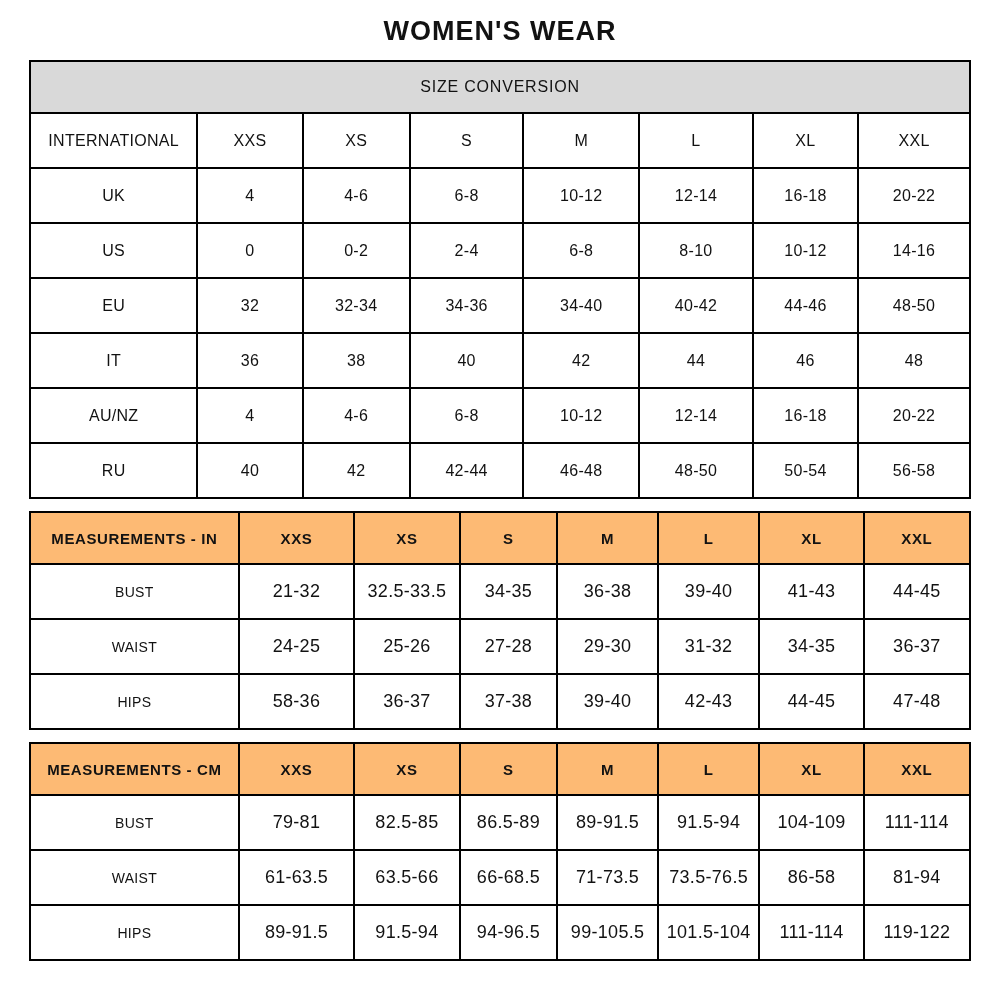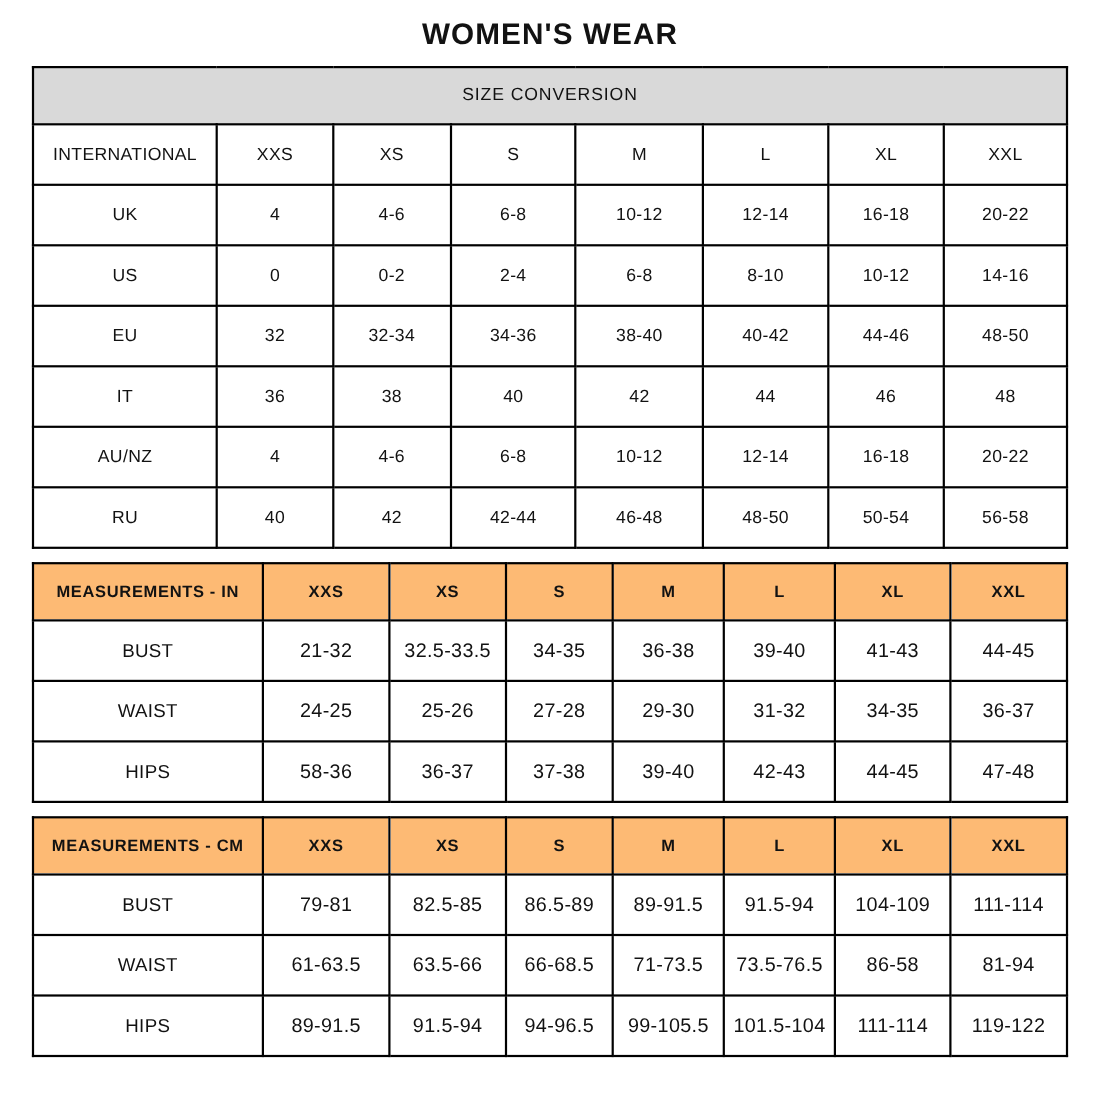--- a/index.html
+++ b/index.html
@@ -44,21 +44,21 @@
   }
   .m-table { margin-top: 12px; }
   .m-table .head td {
     background: #fdba74;
     font-weight: 700;
     font-size: 15px;
     letter-spacing: 0.6px;
     height: 50px;
   }
   .m-table td.val { font-size: 18px; }
-  .m-table td.rowlabel { font-size: 17px; }
+  .m-table td.rowlabel { font-size: 14px; }
 </style>
 </head>
 <body>
 
 <div class="page">
 
   <div class="page-title">WOMEN'S WEAR</div>
 
   <table class="sc-table">
     <colgroup>
@@ -103,21 +103,21 @@
       <td>6-8</td>
       <td>8-10</td>
       <td>10-12</td>
       <td>14-16</td>
     </tr>
     <tr>
       <td>EU</td>
       <td>32</td>
       <td>32-34</td>
       <td>34-36</td>
-      <td>38-40</td>
+      <td>34-40</td>
       <td>40-42</td>
       <td>44-46</td>
       <td>48-50</td>
     </tr>
     <tr>
       <td>IT</td>
       <td>36</td>
       <td>38</td>
       <td>40</td>
       <td>42</td>

